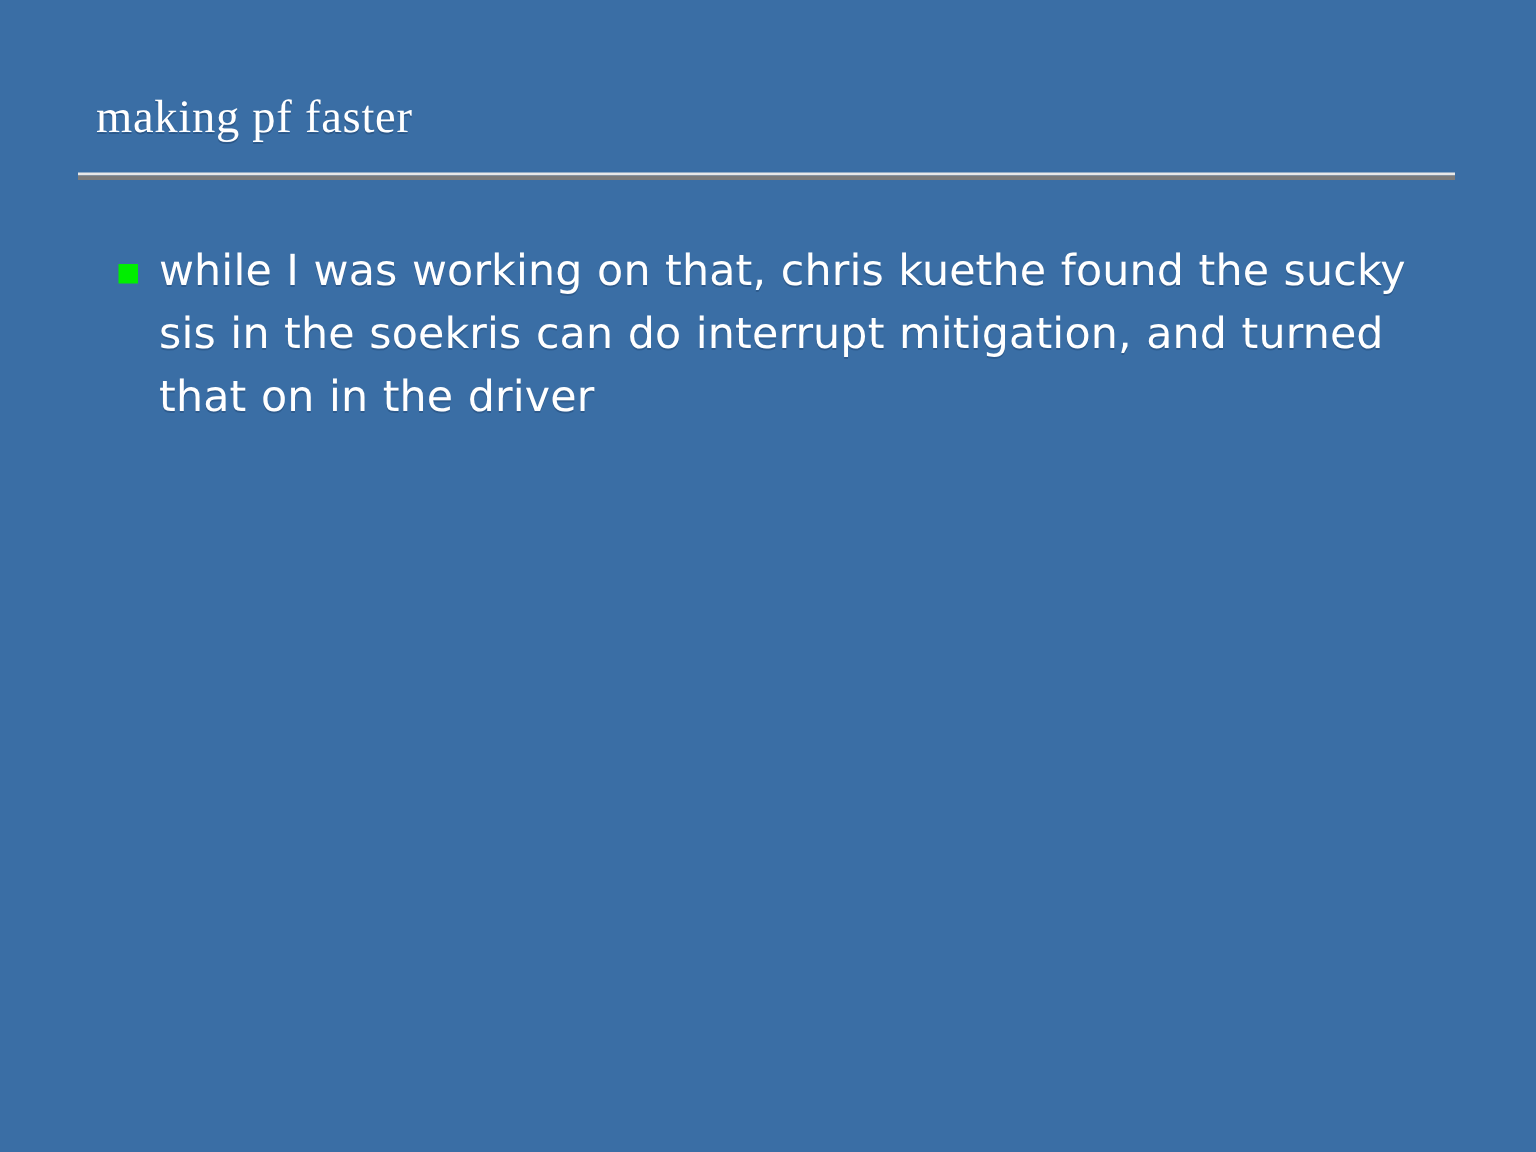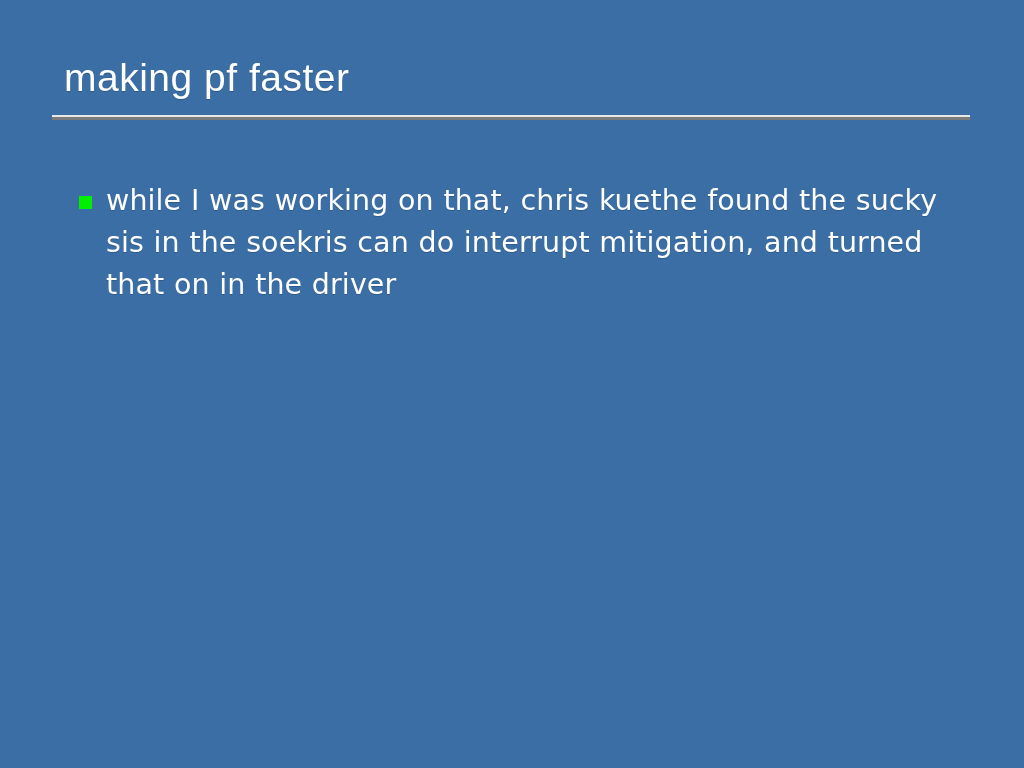--- a/index.html
+++ b/index.html
@@ -23,22 +23,22 @@
 
   
   #title-block {
     position: absolute;
     left: 52px;
     top: 50px;
     width: 918px;
   }
 
   #slide-title {
-    font-family: Liberation Sans, sans-serif;
-    font-size: 39px;
+    font-family: Liberation Serif, serif;
+    font-size: 31px;
     line-height: 56px;
     font-weight: 400;
     color: #ffffff;
     letter-spacing: 0.5px;
     white-space: nowrap;
     padding-left: 12px;
     text-shadow: 0 1px 0 rgba(20,50,85,0.35);
   }
 
   #title-rule {
@@ -62,21 +62,21 @@
     top: 2px;
     width: 100%;
     height: 3px;
     background: #7b7b7b;
   }
 
   
   #body-block {
     position: absolute;
     left: 70px;
-    top: 180px;
+    top: 160px;
     width: 890px;
   }
 
   .bullet-item {
     position: relative;
     display: block;
     padding-left: 36px;
     margin-bottom: 52px;
   }
   .bullet-item:last-child { margin-bottom: 0; }

